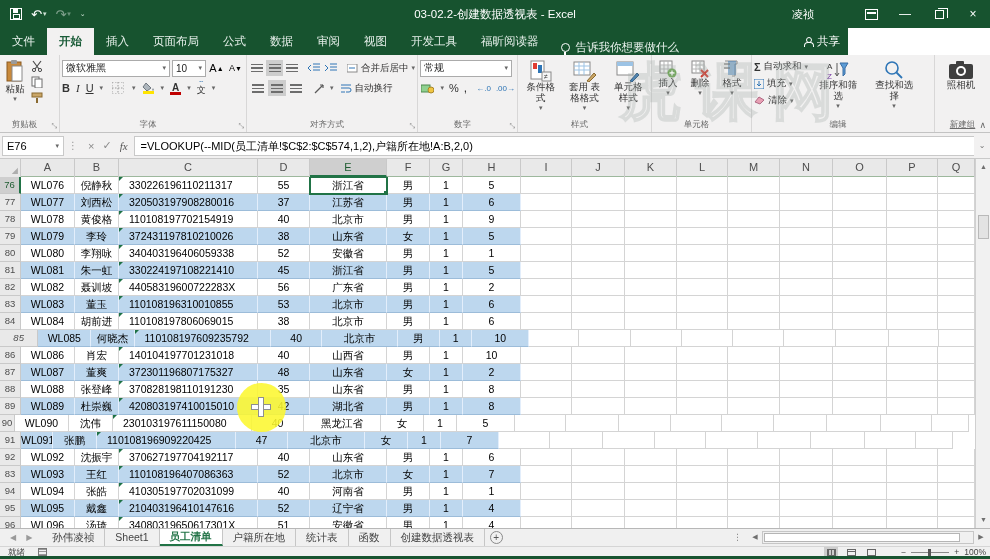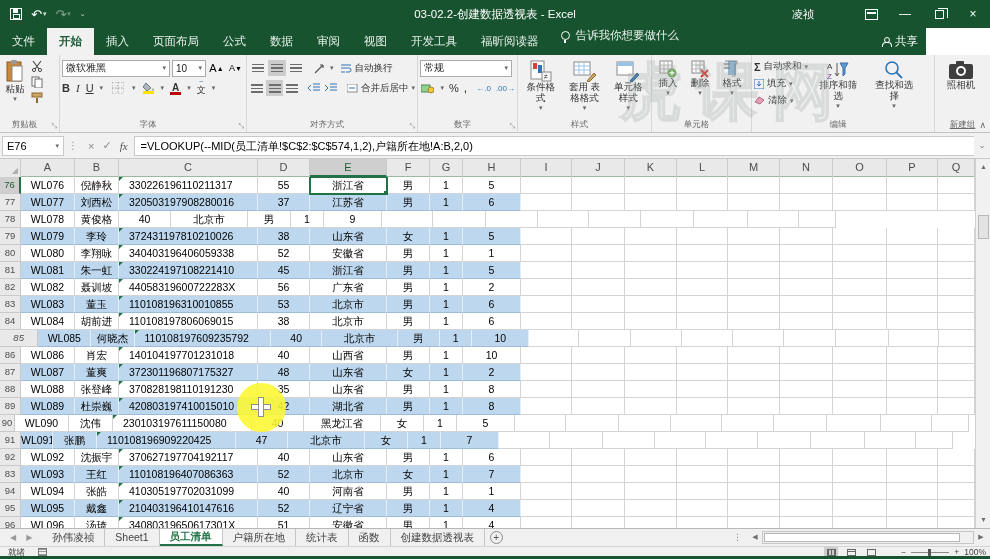--- a/index.html
+++ b/index.html
@@ -19,21 +19,21 @@
   .wintitle { position:absolute; left:0; right:0; top:0; height:28px; line-height:28px; text-align:center; font-size:11.5px; color:#fff; }
   .tbright { position:absolute; right:0; top:0; height:28px; display:flex; align-items:center; }
   .tbright .user { font-size:11px; margin-right:40px; }
   .winbtn { width:34px; height:28px; display:flex; align-items:center; justify-content:center; color:#fff; font-size:12px; }
   .ribopt { width:13px; height:11px; border:1px solid #fff; position:relative; }
   .ribopt:before { content:""; position:absolute; top:2px; left:1px; right:1px; height:2px; background:#fff; }
   .restorebox { width:9px; height:9px; border:1px solid #fff; position:relative; }
   .restorebox:before { content:""; position:absolute; top:-3px; left:2px; width:9px; height:9px; border:1px solid #fff; border-bottom:none; border-left:none; }
 
   
-  .menubar { position:absolute; top:28px; left:0; width:926px; height:27px; background:#17532f; display:flex; align-items:flex-start; }
+  .menubar { position:absolute; top:28px; left:0; width:848px; height:27px; background:#17532f; display:flex; align-items:flex-end; }
   #menuTabs { display:flex; }
   .mtab { color:#e8f1ec; font-size:11.5px; padding:0 12px; line-height:27px; white-space:nowrap; }
   .mtab.active { background:#f2f1f1; color:#1a5c38; font-weight:bold; }
   .tellme { display:flex; align-items:center; gap:6px; color:#e8f1ec; font-size:11.5px; padding:0 10px; }
   .bulb { width:9px; height:9px; border:1.5px solid #fff; border-radius:50%; position:relative; }
   .bulb:after { content:""; position:absolute; left:2px; bottom:-4px; width:2px; height:3px; background:#fff; }
   .share { position:absolute; right:8px; top:0; height:27px; display:flex; align-items:center; gap:4px; color:#fff; font-size:11.5px; }
   .person { width:10px; height:10px; position:relative; }
   .person:before { content:""; position:absolute; top:0; left:3px; width:4px; height:4px; border-radius:50%; border:1px solid #fff; }
   .person:after { content:""; position:absolute; bottom:0; left:1px; width:8px; height:4px; border:1px solid #fff; border-bottom:none; border-radius:4px 4px 0 0; }
@@ -287,60 +287,60 @@
         <span class="albox">
             <span class="alico"></span>
           </span>
         <span class="albox sel">
             <span class="alico"></span>
           </span>
         <span class="albox">
             <span class="alico"></span>
           </span>
         <span class="albox" style="margin-left:5px;">
-            <svg width="13" height="12" viewBox="0 0 13 12">
-              <path d="M1 11 L9 3" stroke="#5a5a5a" stroke-width="1.2"></path>
-              <path d="M9 3 l-3 0 m3 0 l0 3" stroke="#5a5a5a" stroke-width="1.2" fill="none"></path>
-            </svg>
-          </span>
-          <span class="caret">▾</span>
-        <span class="editrow" style="margin-left:6px;">
-            <svg width="11" height="9" viewBox="0 0 11 9">
-              <path d="M0 1h10M0 4h8q2 0 2 2t-2 2h-3M0 8h4" stroke="#2e75b6" stroke-width="1" fill="none"></path>
-            </svg>
-            <span>自动换行</span>
-          </span>
-      </div>
-      <div class="minirow" style="gap:1px;">
-        <span class="albox">
-            <span class="alico"></span>
-          </span>
-        <span class="albox sel">
-            <span class="alico"></span>
-          </span>
-        <span class="albox">
-            <span class="alico"></span>
-          </span>
-        <span class="albox" style="margin-left:5px;">
             <svg width="13" height="10" viewBox="0 0 13 10">
               <path d="M5 1h7M5 4h7M5 7h7M3 2l-3 3 3 3" stroke="#2e75b6" stroke-width="1" fill="none"></path>
             </svg>
           </span>
         <span class="albox">
             <svg width="13" height="10" viewBox="0 0 13 10">
               <path d="M5 1h7M5 4h7M5 7h7M0 2l3 3 -3 3" stroke="#2e75b6" stroke-width="1" fill="none"></path>
             </svg>
           </span>
         <span class="editrow" style="margin-left:6px;">
             <svg width="11" height="9" viewBox="0 0 11 9">
               <rect x="0" y="0" width="10" height="8" fill="#fff" stroke="#8a8a8a"></rect>
               <path d="M2 4h6" stroke="#2e75b6"></path>
             </svg>
             <span>合并后居中</span>
             <span class="caret">▾</span>
+          </span>
+      </div>
+      <div class="minirow" style="gap:1px;">
+        <span class="albox">
+            <span class="alico"></span>
+          </span>
+        <span class="albox sel">
+            <span class="alico"></span>
+          </span>
+        <span class="albox">
+            <span class="alico"></span>
+          </span>
+        <span class="albox" style="margin-left:5px;">
+            <svg width="13" height="12" viewBox="0 0 13 12">
+              <path d="M1 11 L9 3" stroke="#5a5a5a" stroke-width="1.2"></path>
+              <path d="M9 3 l-3 0 m3 0 l0 3" stroke="#5a5a5a" stroke-width="1.2" fill="none"></path>
+            </svg>
+          </span>
+          <span class="caret">▾</span>
+        <span class="editrow" style="margin-left:6px;">
+            <svg width="11" height="9" viewBox="0 0 11 9">
+              <path d="M0 1h10M0 4h8q2 0 2 2t-2 2h-3M0 8h4" stroke="#2e75b6" stroke-width="1" fill="none"></path>
+            </svg>
+            <span>自动换行</span>
           </span>
       </div>
       <span class="glabel">对齐方式</span>
       <span class="glauncher">⤡</span>
     </div>
 
     <div class="rgroup" style="width:100px;">
       <div class="minirow">
         <div class="combo" style="width:92px;">
             <span>常规</span>
@@ -564,20 +564,21 @@
           <div class="cell" style="width: 52px;"></div>
           <div class="cell" style="width: 53px;"></div>
           <div class="cell" style="width: 54px;"></div>
           <div class="cell" style="width: 51px;"></div>
           <div class="cell" style="width: 37px;"></div>
         </div>
         <div class="grow">
           <div class="rhead" style="width: 21px;">78</div>
           <div class="cell" style="width: 54px;">WL078</div>
           <div class="cell" style="width: 44px;">黄俊格</div>
+          <div class="cell cleft tri" style="width: 139px;">110108197702154919</div>
           <div class="cell" style="width: 52px;">40</div>
           <div class="cell" style="width: 77px;">北京市</div>
           <div class="cell" style="width: 43px;">男</div>
           <div class="cell" style="width: 33px;">1</div>
           <div class="cell" style="width: 58px;">9</div>
           <div class="cell" style="width: 51px;"></div>
           <div class="cell" style="width: 53px;"></div>
           <div class="cell" style="width: 52px;"></div>
           <div class="cell" style="width: 51px;"></div>
           <div class="cell" style="width: 52px;"></div>

